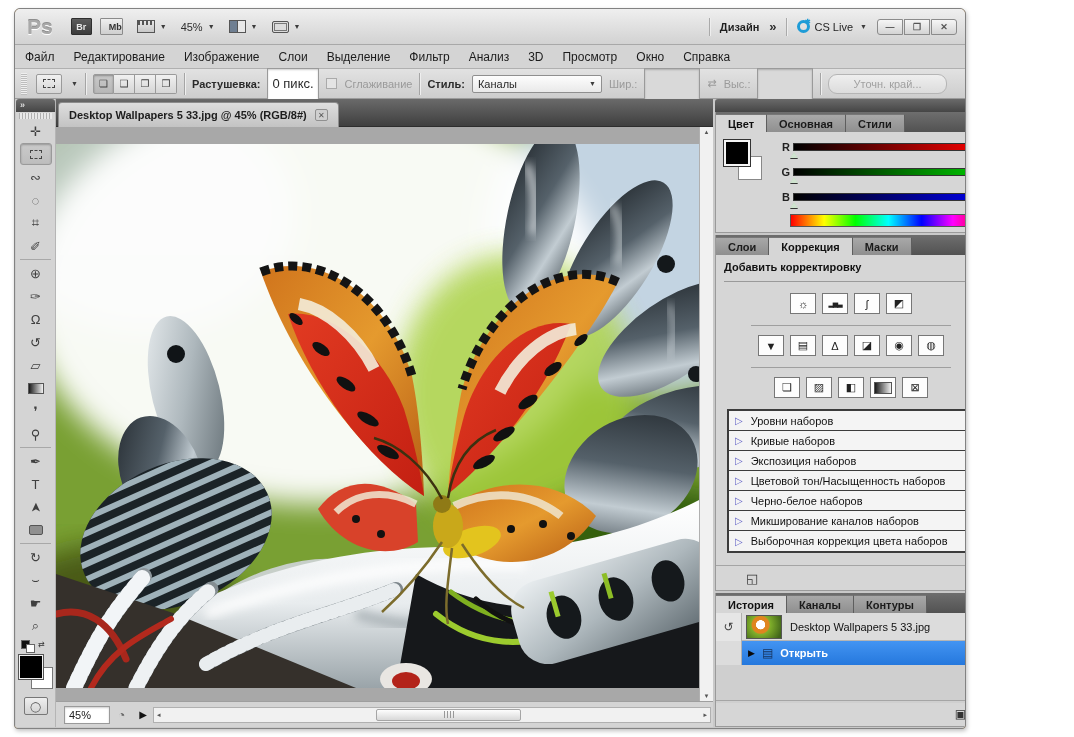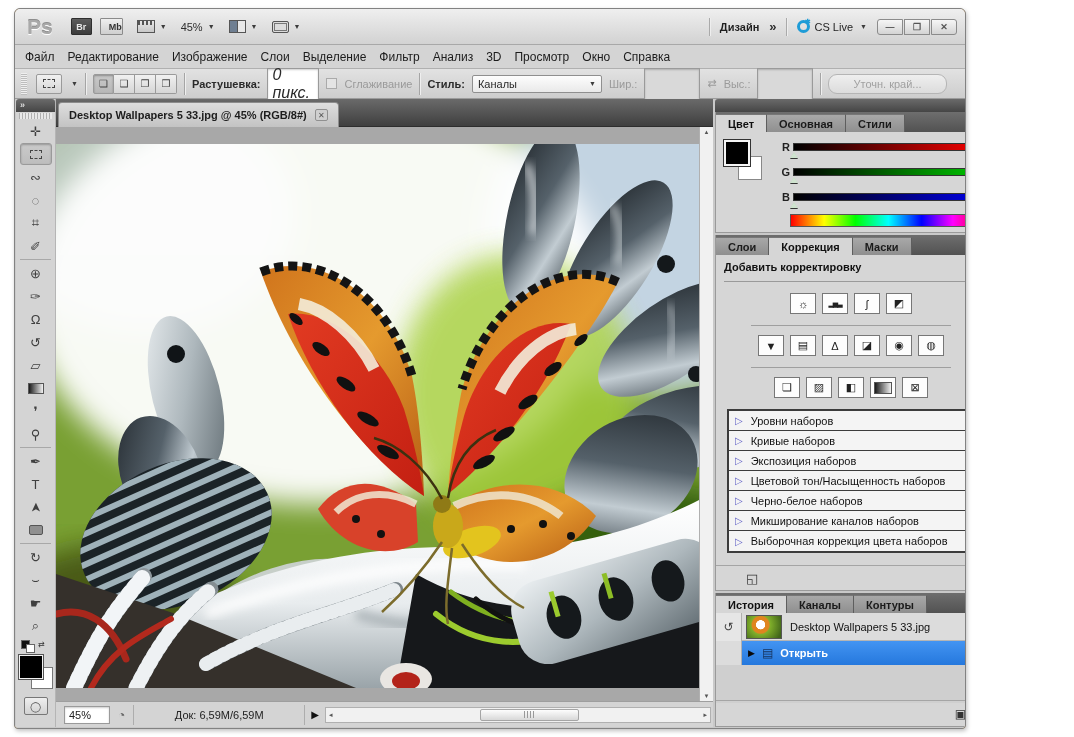--- a/index.html
+++ b/index.html
@@ -35,39 +35,39 @@
   .cs-ring { width:13px; height:13px; border:3px solid #1e9cd7; border-radius:50%; position:relative; }
   .cs-ring b { position:absolute; right:-4px; top:-5px; font-size:7px; color:#1e9cd7; }
   .win-controls { display:flex; gap:1px; }
   .win-btn { width:26px; height:16px; display:flex; align-items:center; justify-content:center;
     background:linear-gradient(#f6f6f6,#d4d4d4); border:1px solid #8b8b8b; font-size:9px; font-weight:bold; color:#555; }
   .win-btn:first-child { border-radius:3px 0 0 3px; }
   .win-btn:last-child  { border-radius:0 3px 3px 0; }
 
   
   .menubar { position:absolute; left:0; top:36px; right:0; height:24px; background:#d4d4d4;
-    border-bottom:1px solid #b0b0b0; display:flex; align-items:center; padding:0 10px; gap:13px; }
+    border-bottom:1px solid #b0b0b0; display:flex; align-items:center; padding:0 10px; gap:19px; }
   .menu-item { font-size:12px; color:#1c1c1c; }
 
   
   .optionsbar { position:absolute; left:0; top:60px; right:0; height:30px;
     background:linear-gradient(#e2e2e2,#cdcdcd); border-bottom:1px solid #9b9b9b;
     display:flex; align-items:center; padding:0 6px; gap:7px; font-size:11px; color:#2a2a2a; }
   .grip-v { width:6px; height:22px; background:repeating-linear-gradient(0deg,#bdbdbd 0 1px,#efefef 1px 2px); margin-right:2px; }
   .opt-sep { width:1px; height:22px; background:#a5a5a5; box-shadow:1px 0 0 #efefef; }
   .tool-preset { width:26px; height:20px; border:1px solid #9a9a9a; border-radius:2px; background:linear-gradient(#f1f1f1,#d6d6d6); display:flex; align-items:center; justify-content:center; }
   .dash-box { width:12px; height:9px; border:1px dashed #444; }
   .selmode { display:flex; }
   .selmode span { width:21px; height:20px; display:flex; align-items:center; justify-content:center; font-size:10px; color:#444;
     border:1px solid #9a9a9a; border-left:none; background:linear-gradient(#f1f1f1,#d6d6d6); }
   .selmode span:first-child { border-left:1px solid #9a9a9a; border-radius:2px 0 0 2px; background:linear-gradient(#c9c9c9,#b7b7b7); box-shadow:inset 0 1px 2px rgba(0,0,0,.3); }
   .selmode span:last-child { border-radius:0 2px 2px 0; }
   .opt-label { font-weight:bold; }
   .opt-label.dim, .dim { color:#9a9a9a; font-weight:normal; }
-  .field { background:#fff; border:1px solid #9a9a9a; box-shadow:inset 0 1px 2px rgba(0,0,0,.2); height:17px; display:flex; align-items:center; padding:15px 4px; font-size:16px;font-style:italic; }
+  .field { background:#fff; border:1px solid #9a9a9a; box-shadow:inset 0 1px 2px rgba(0,0,0,.2); height:17px; display:flex; align-items:center; padding:15px 4px; font-size:13px; }
   .field.disabled { background:#d9d9d9; }
   .checkbox { width:11px; height:11px; border:1px solid #aaa; background:#e4e4e4; display:inline-block; }
   .select { background:linear-gradient(#fdfdfd,#e9e9e9); border:1px solid #8f8f8f; height:18px; display:flex; align-items:center; justify-content:space-between; padding:0 5px; font-size:11px; width:130px; border-radius:2px; }
   .refine-btn { border:1px solid #b5b5b5; border-radius:9px; background:linear-gradient(#efefef,#dcdcdc); color:#a0a0a0; font-size:11px; padding:3px 24px; }
 
   
   .main { position:absolute; left:0; top:90px; right:0; bottom:0; background:#c9c9c9; }
 
   
   .toolcol { position:absolute; left:1px; top:0; width:40px; bottom:1px; background:#d4d4d4; border-right:1px solid #b5b5b5; }
@@ -530,21 +530,20 @@
       </div>
 
       <div class="vscroll">
         <span>▲</span>
         <span>▼</span>
       </div>
 
       <div class="statusbar">
         <span class="status-zoom">45%</span>
         <span class="status-ic">◔</span>
-        <span class="status-doc">Док: 6,59М/6,59М</span>
         <span class="status-fly">▶</span>
         <span class="hscroll">
           <span>◂</span>
           <span class="hthumb">
               <i></i>
             </span>
           <span>▸</span>
         </span>
       </div>
     </div>

